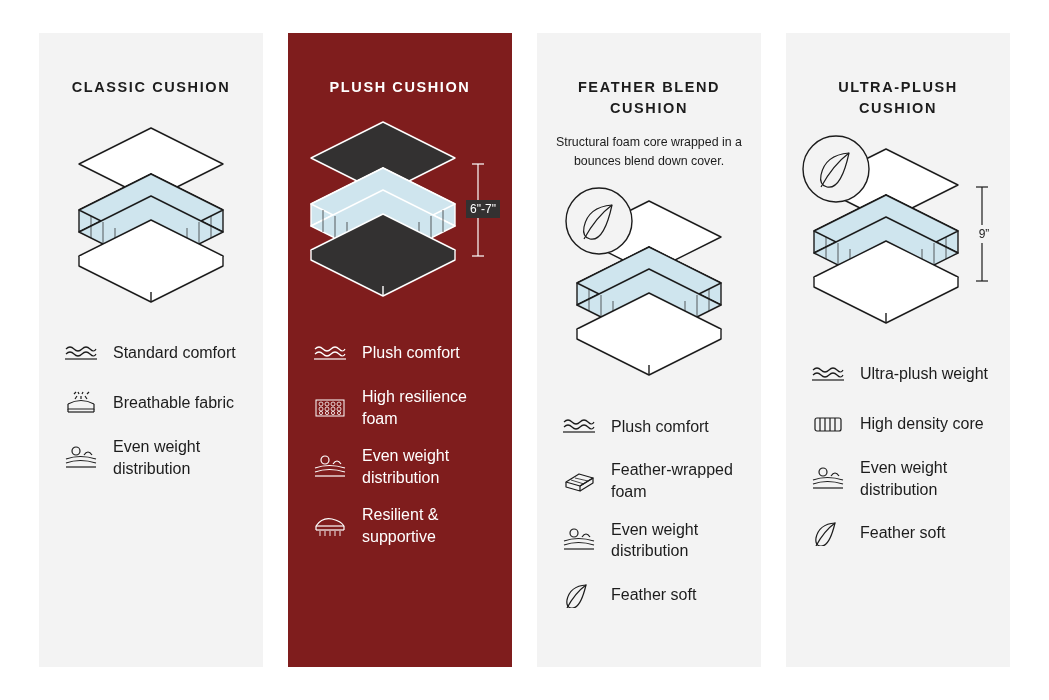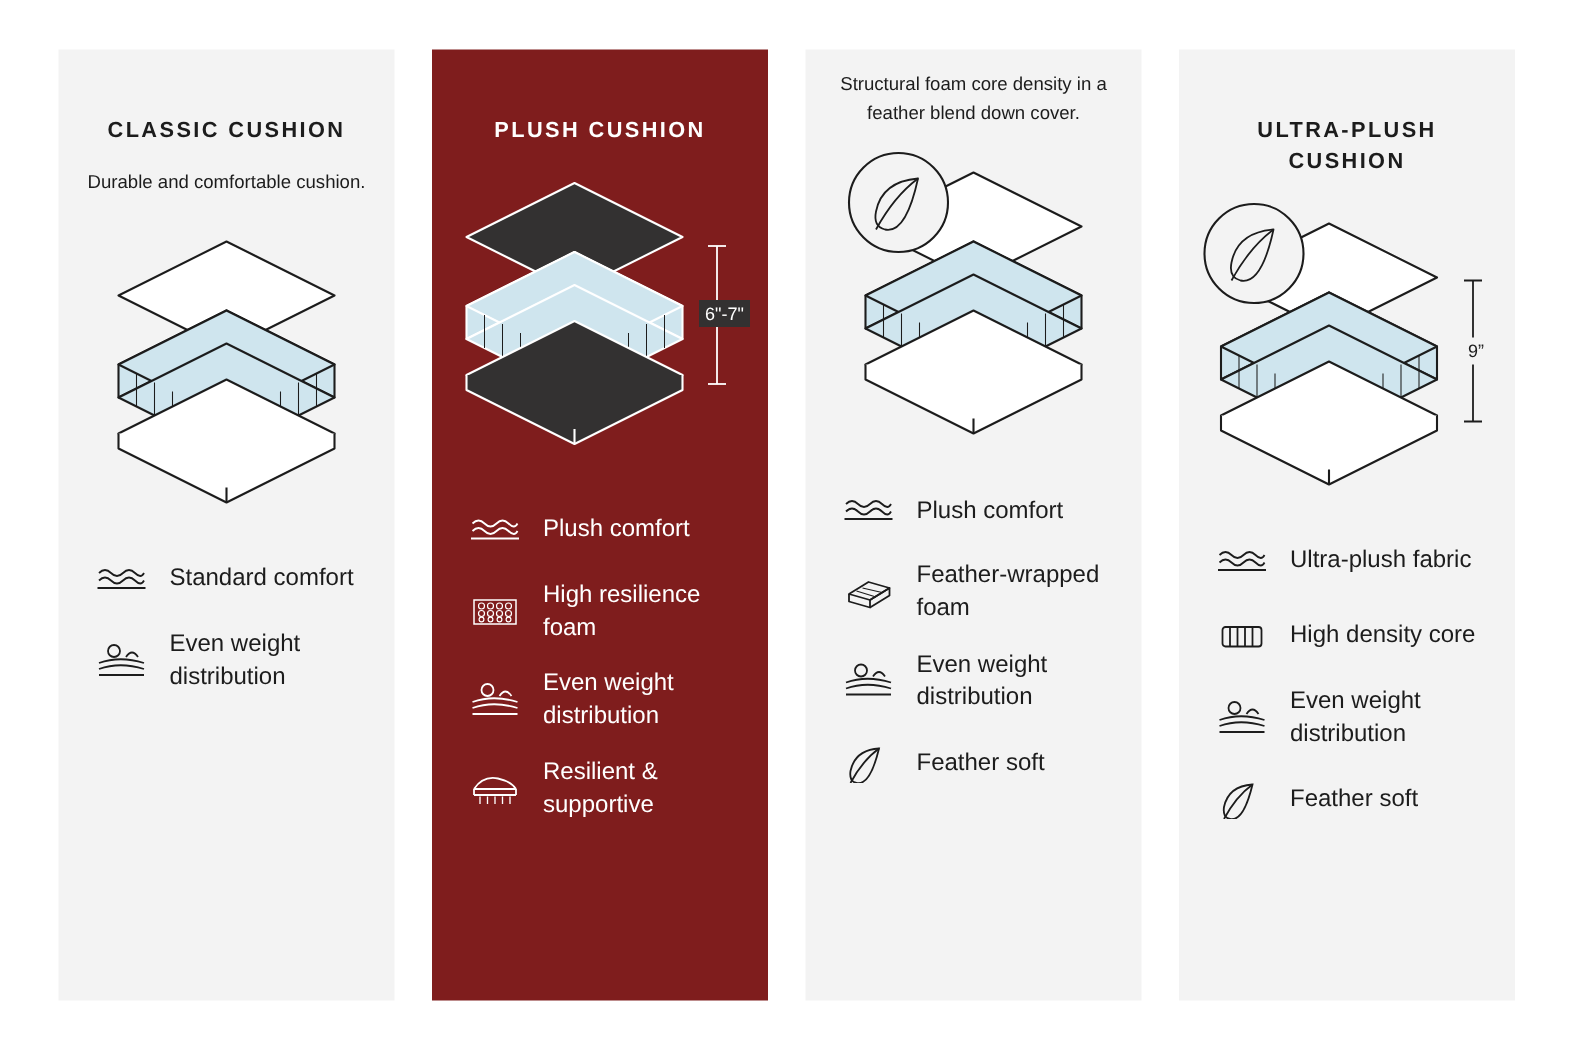--- a/index.html
+++ b/index.html
@@ -92,21 +92,20 @@
   }
   .dark .feature .ftxt { color: #ffffff; }
 </style>
 </head>
 <body>
 
 <div class="board">
 
   <div class="card light">
     <h2 class="card-title">CLASSIC CUSHION</h2>
-    <p class="card-desc">Durable and comfortable cushion.</p>
 
     <div class="art">
       <svg width="200" height="200" viewBox="0 0 200 200" fill="none">
         <g stroke="#1c1c1c" stroke-width="1.4" stroke-linejoin="round">
 
           <path d="M100 20 L172 56 L100 92 L28 56 Z" fill="#ffffff"></path>
 
           <path d="M100 66 L172 102 L172 124 L100 88 Z" fill="#cfe5ee"></path>
           <path d="M100 66 L28 102 L28 124 L100 88 Z" fill="#cfe5ee"></path>
           <path d="M100 66 L172 102 L100 138 L28 102 Z" fill="#cfe5ee"></path>
@@ -134,20 +133,33 @@
     <ul class="features">
       <li class="feature">
         <span class="ico">
           <svg width="34" height="18" viewBox="0 0 34 18" fill="none" stroke="#1c1c1c" stroke-width="1.2">
             <path d="M2 5 q4 -4 8 0 t8 0 t8 0 t6 0"></path>
             <path d="M2 10 q4 -4 8 0 t8 0 t8 0 t6 0"></path>
             <path d="M1 15 h32"></path>
           </svg>
         </span>
         <span class="ftxt">Standard comfort</span>
+      </li>
+      <li class="feature">
+        <span class="ico">
+          <svg width="34" height="24" viewBox="0 0 34 24" fill="none" stroke="#1c1c1c" stroke-width="1.2">
+            <path d="M10 3 l2 -2 M14 1 l1 2 M19 1 l-1 2 M23 3 l2 -2"></path>
+            <path d="M11 8 l2 -3 M17 5 l0 3 M23 8 l-2 -3"></path>
+            <path d="M4 13 q13 -7 26 0"></path>
+            <path d="M4 13 v5 h26 v-5"></path>
+            <path d="M4 18 l0 3 M30 18 l0 3"></path>
+            <path d="M4 21 h26"></path>
+          </svg>
+        </span>
+        <span class="ftxt">Breathable fabric</span>
       </li>
       <li class="feature">
         <span class="ico">
           <svg width="34" height="24" viewBox="0 0 34 24" fill="none" stroke="#1c1c1c" stroke-width="1.2">
             <circle cx="12" cy="5" r="4"></circle>
             <path d="M20 9 q4 -6 8 0"></path>
             <path d="M2 13 q14 -5 30 0"></path>
             <path d="M2 17 q14 -5 30 0"></path>
             <path d="M2 21 h30"></path>
           </svg>
@@ -255,21 +267,22 @@
                 <path d="M27 17 v5"></path>
             </g>
           </svg>
         </span>
         <span class="ftxt">Resilient &amp; supportive</span>
       </li>
     </ul>
   </div>
 
   <div class="card light">
-    <p class="card-desc">Structural foam core density in a feather blend down cover.</p>
+    <h2 class="card-title">FEATHER BLEND CUSHION</h2>
+    <p class="card-desc">Structural foam core wrapped in a bounces blend down cover.</p>
 
     <div class="art">
       <svg width="210" height="200" viewBox="0 0 210 200" fill="none">
         <g stroke="#1c1c1c" stroke-width="1.4" stroke-linejoin="round">
           <path d="M105 20 L177 56 L105 92 L33 56 Z" fill="#ffffff"></path>
           <path d="M105 66 L177 102 L177 124 L105 88 Z" fill="#cfe5ee"></path>
           <path d="M105 66 L33 102 L33 124 L105 88 Z" fill="#cfe5ee"></path>
           <path d="M105 66 L177 102 L105 138 L33 102 Z" fill="#cfe5ee"></path>
           <path d="M105 88 L177 124 L105 160 L33 124 Z" fill="#cfe5ee"></path>
           <g stroke-width="0.7">
@@ -390,21 +403,21 @@
 
     <ul class="features">
       <li class="feature">
         <span class="ico">
           <svg width="34" height="18" viewBox="0 0 34 18" fill="none" stroke="#1c1c1c" stroke-width="1.2">
             <path d="M2 5 q4 -4 8 0 t8 0 t8 0 t6 0"></path>
             <path d="M2 10 q4 -4 8 0 t8 0 t8 0 t6 0"></path>
             <path d="M1 15 h32"></path>
           </svg>
         </span>
-        <span class="ftxt">Ultra-plush fabric</span>
+        <span class="ftxt">Ultra-plush weight</span>
       </li>
       <li class="feature">
         <span class="ico">
           <svg width="34" height="22" viewBox="0 0 34 22" fill="none" stroke="#1c1c1c" stroke-width="1.2">
             <rect x="4" y="5" width="26" height="13" rx="2"></rect>
             <path d="M9 5 v13 M14 5 v13 M19 5 v13 M24 5 v13"></path>
           </svg>
         </span>
         <span class="ftxt">High density core</span>
       </li>

